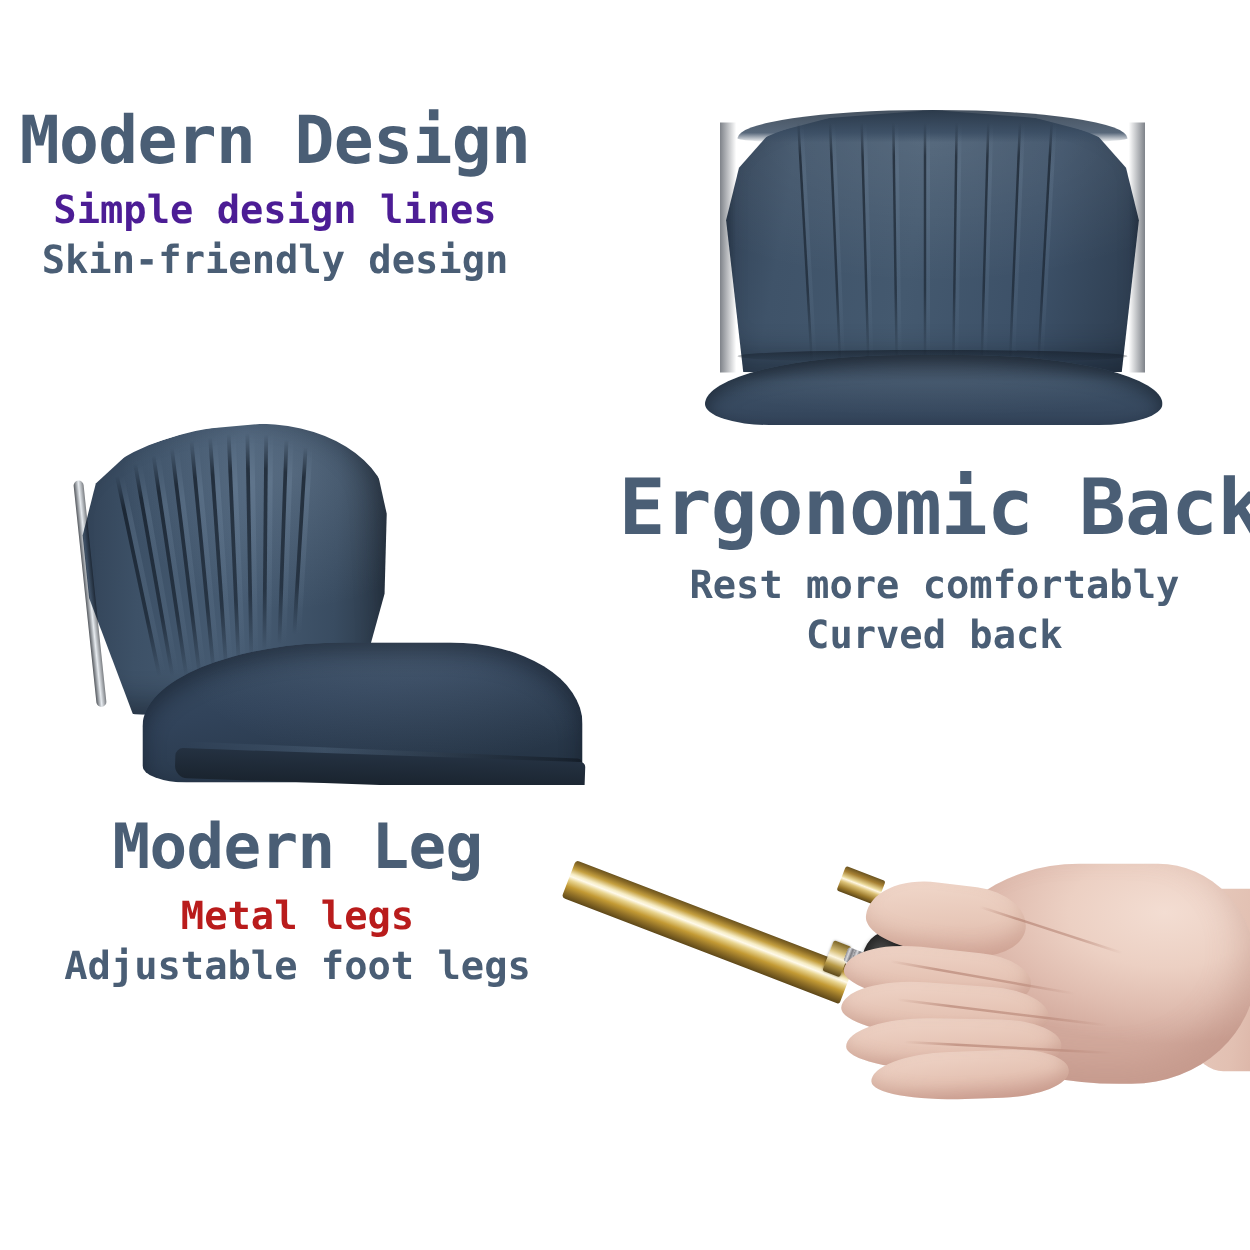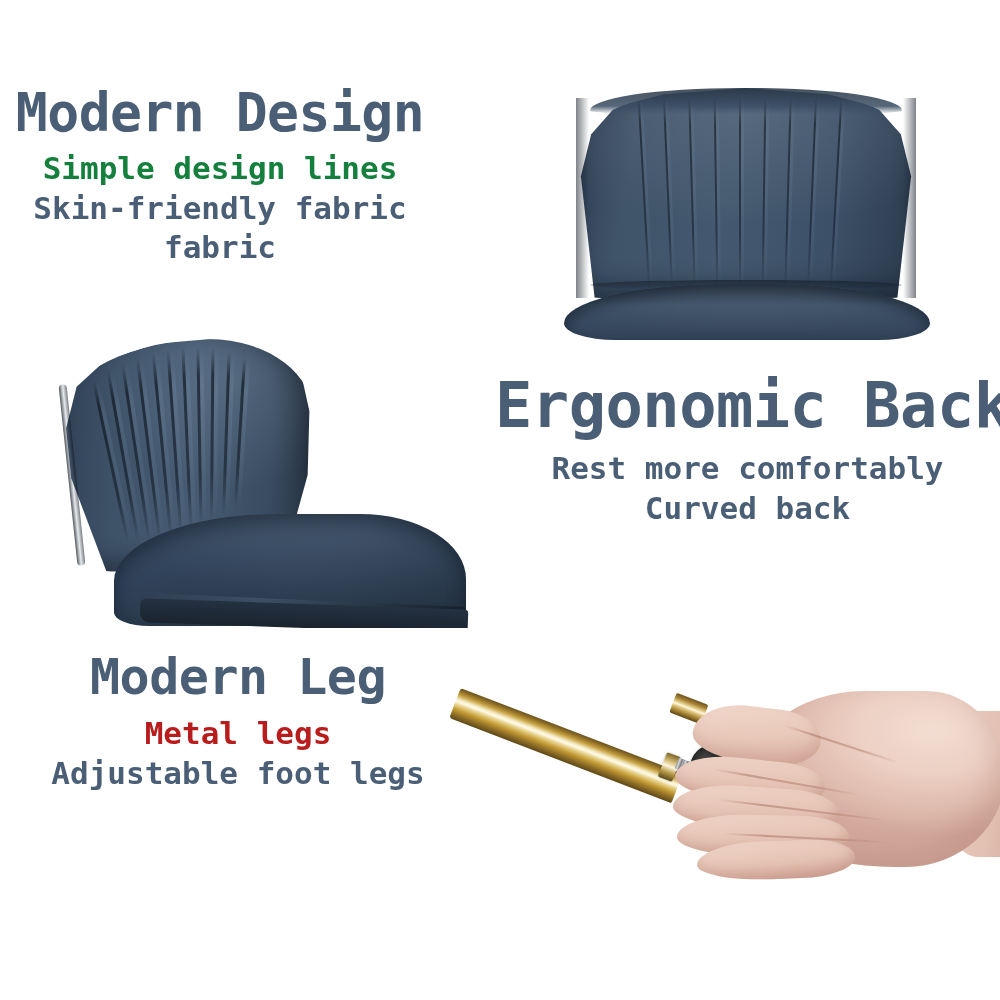--- a/index.html
+++ b/index.html
@@ -290,23 +290,22 @@
   }
 </style>
 </head>
 <body>
 
 <div id="page">
 
   <div class="feature-block" id="block-modern">
     <div class="feature-title" style="color:#4a5e75">Modern Design</div>
     <div class="sub-wrap">
-      <div class="feature-sub" style="color:#15803d">Simple design lines</div>
-      <div class="feature-sub" style="color:#4a5e75">Skin-friendly fabric</div>
-      <div class="feature-sub" style="color:#4a5e75">fabric</div>
+      <div class="feature-sub" style="color:#4c1d95">Simple design lines</div>
+      <div class="feature-sub" style="color:#4a5e75">Skin-friendly design</div>
     </div>
   </div>
 
   <div id="photo-chair-back">
     <div class="cb-backrest"></div>
     <div class="cb-top-lip"></div>
     <div class="cb-channels">
       <div class="cb-channel" style="left:20%; transform:rotate(-3.2deg);"></div>
       <div class="cb-channel" style="left:27%; transform:rotate(-2.4deg);"></div>
       <div class="cb-channel" style="left:34%; transform:rotate(-1.6deg);"></div>

